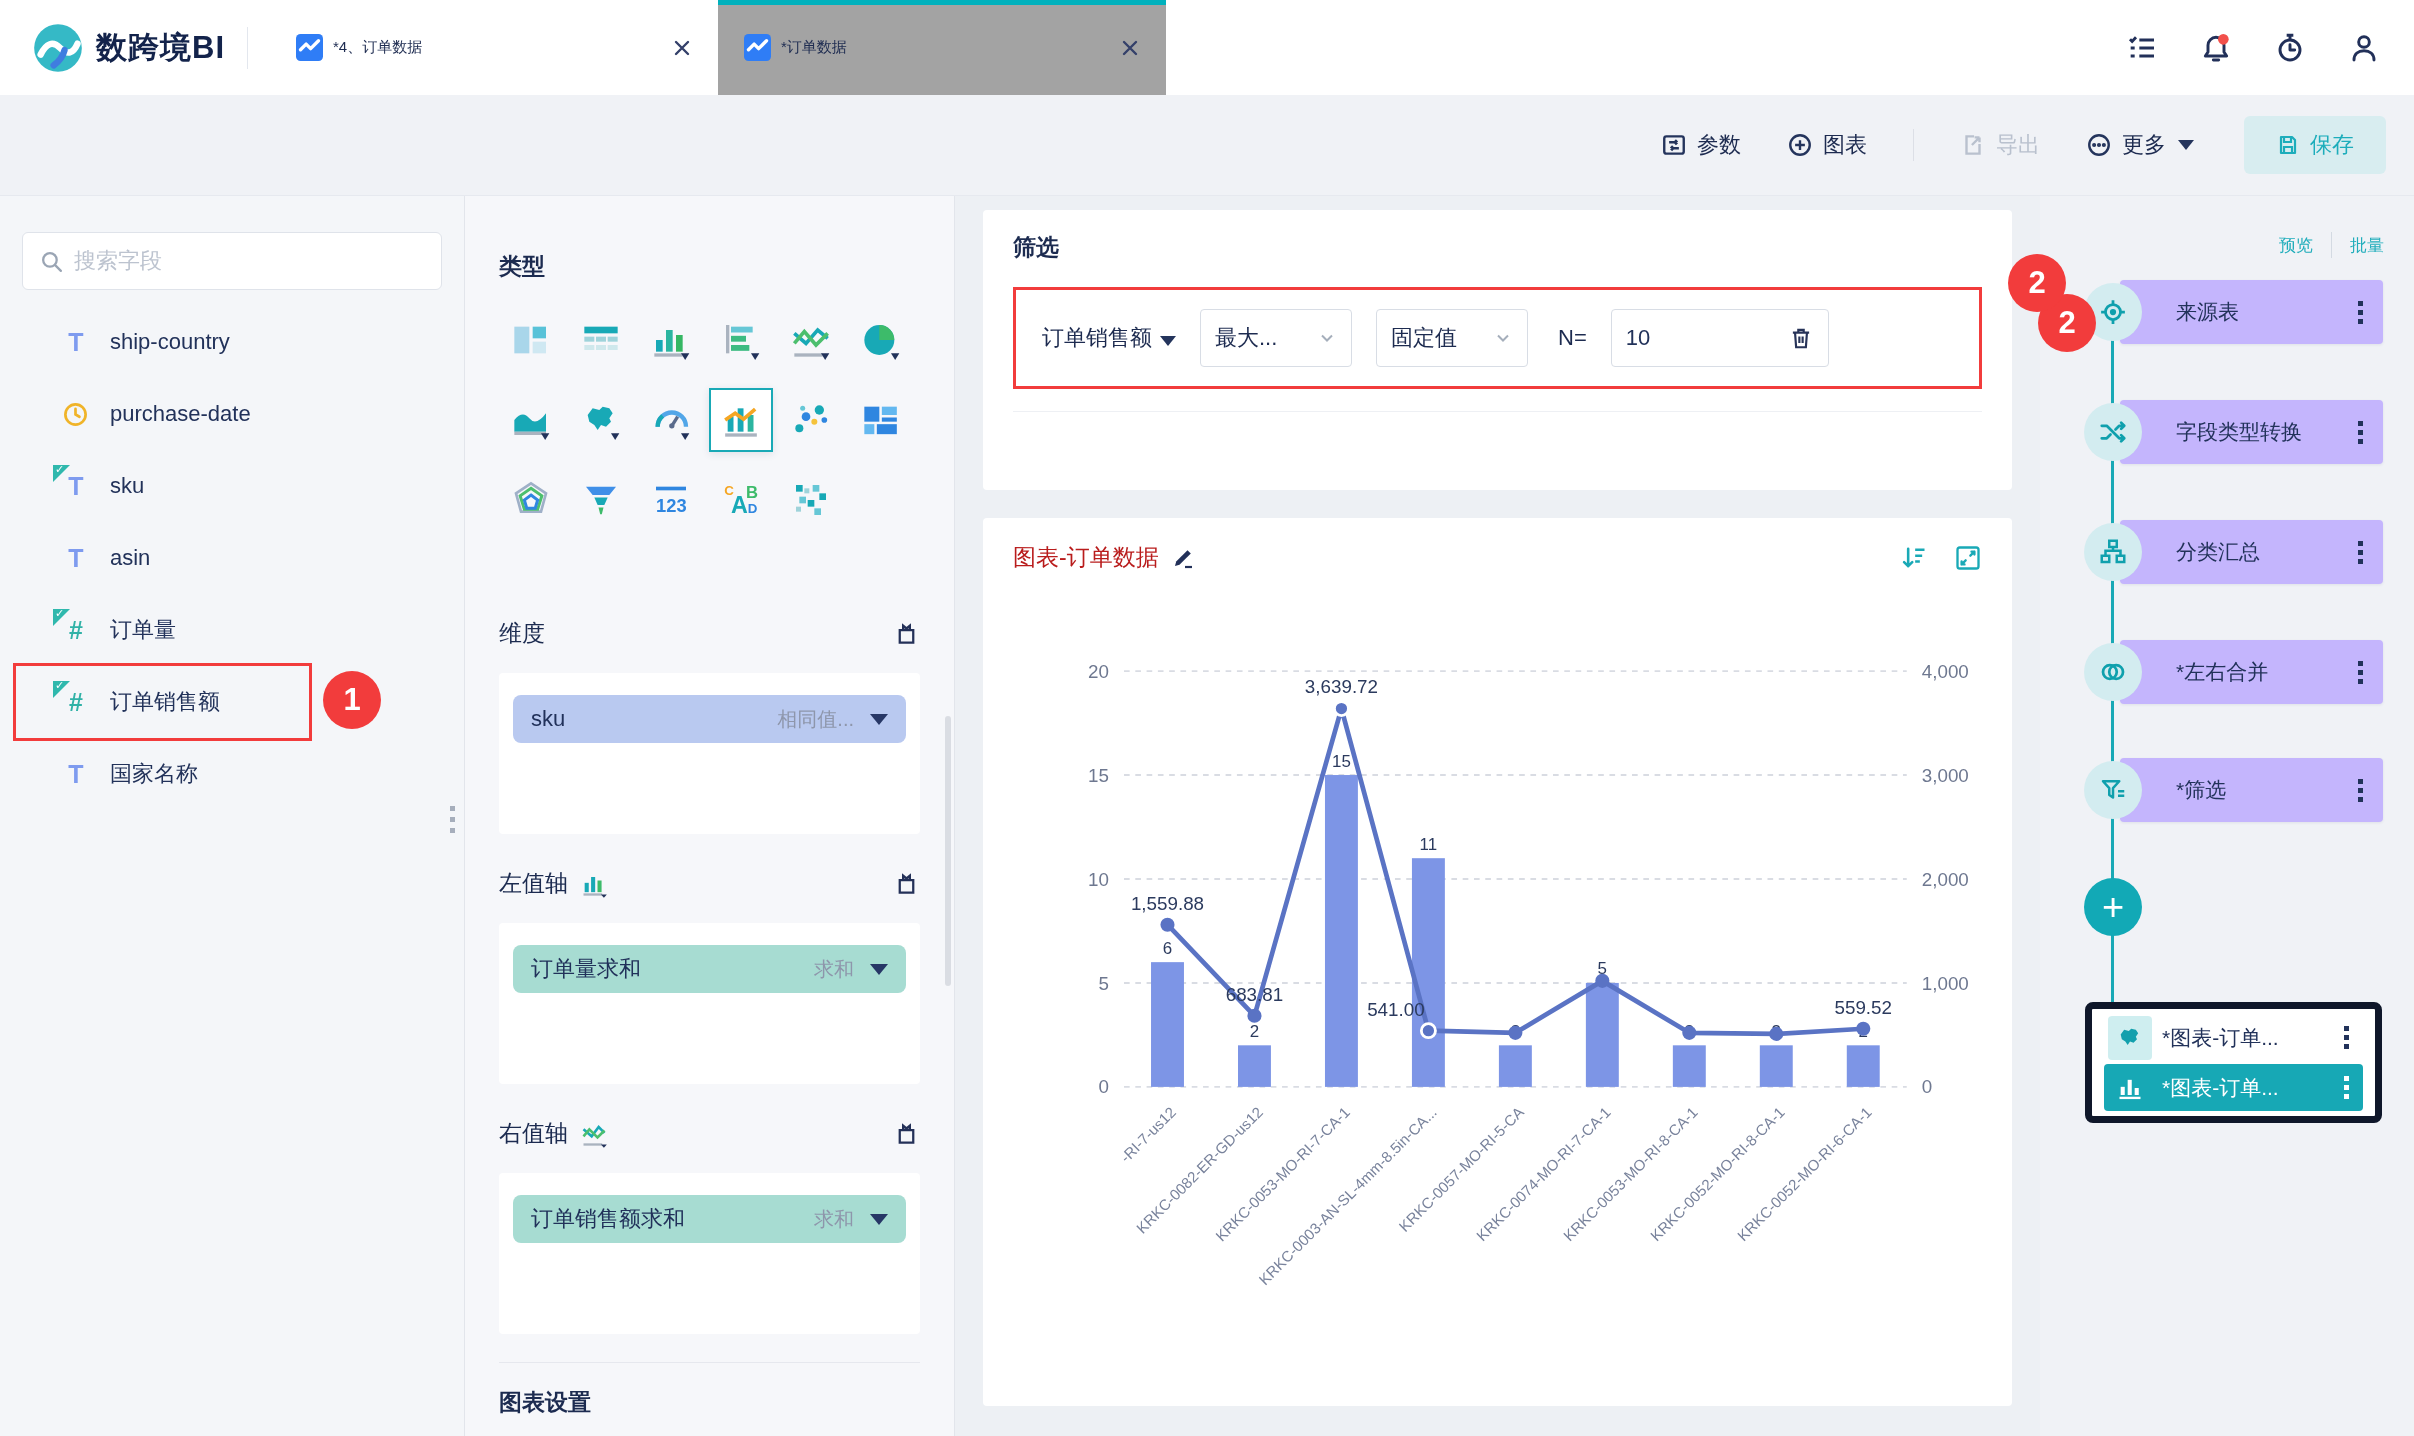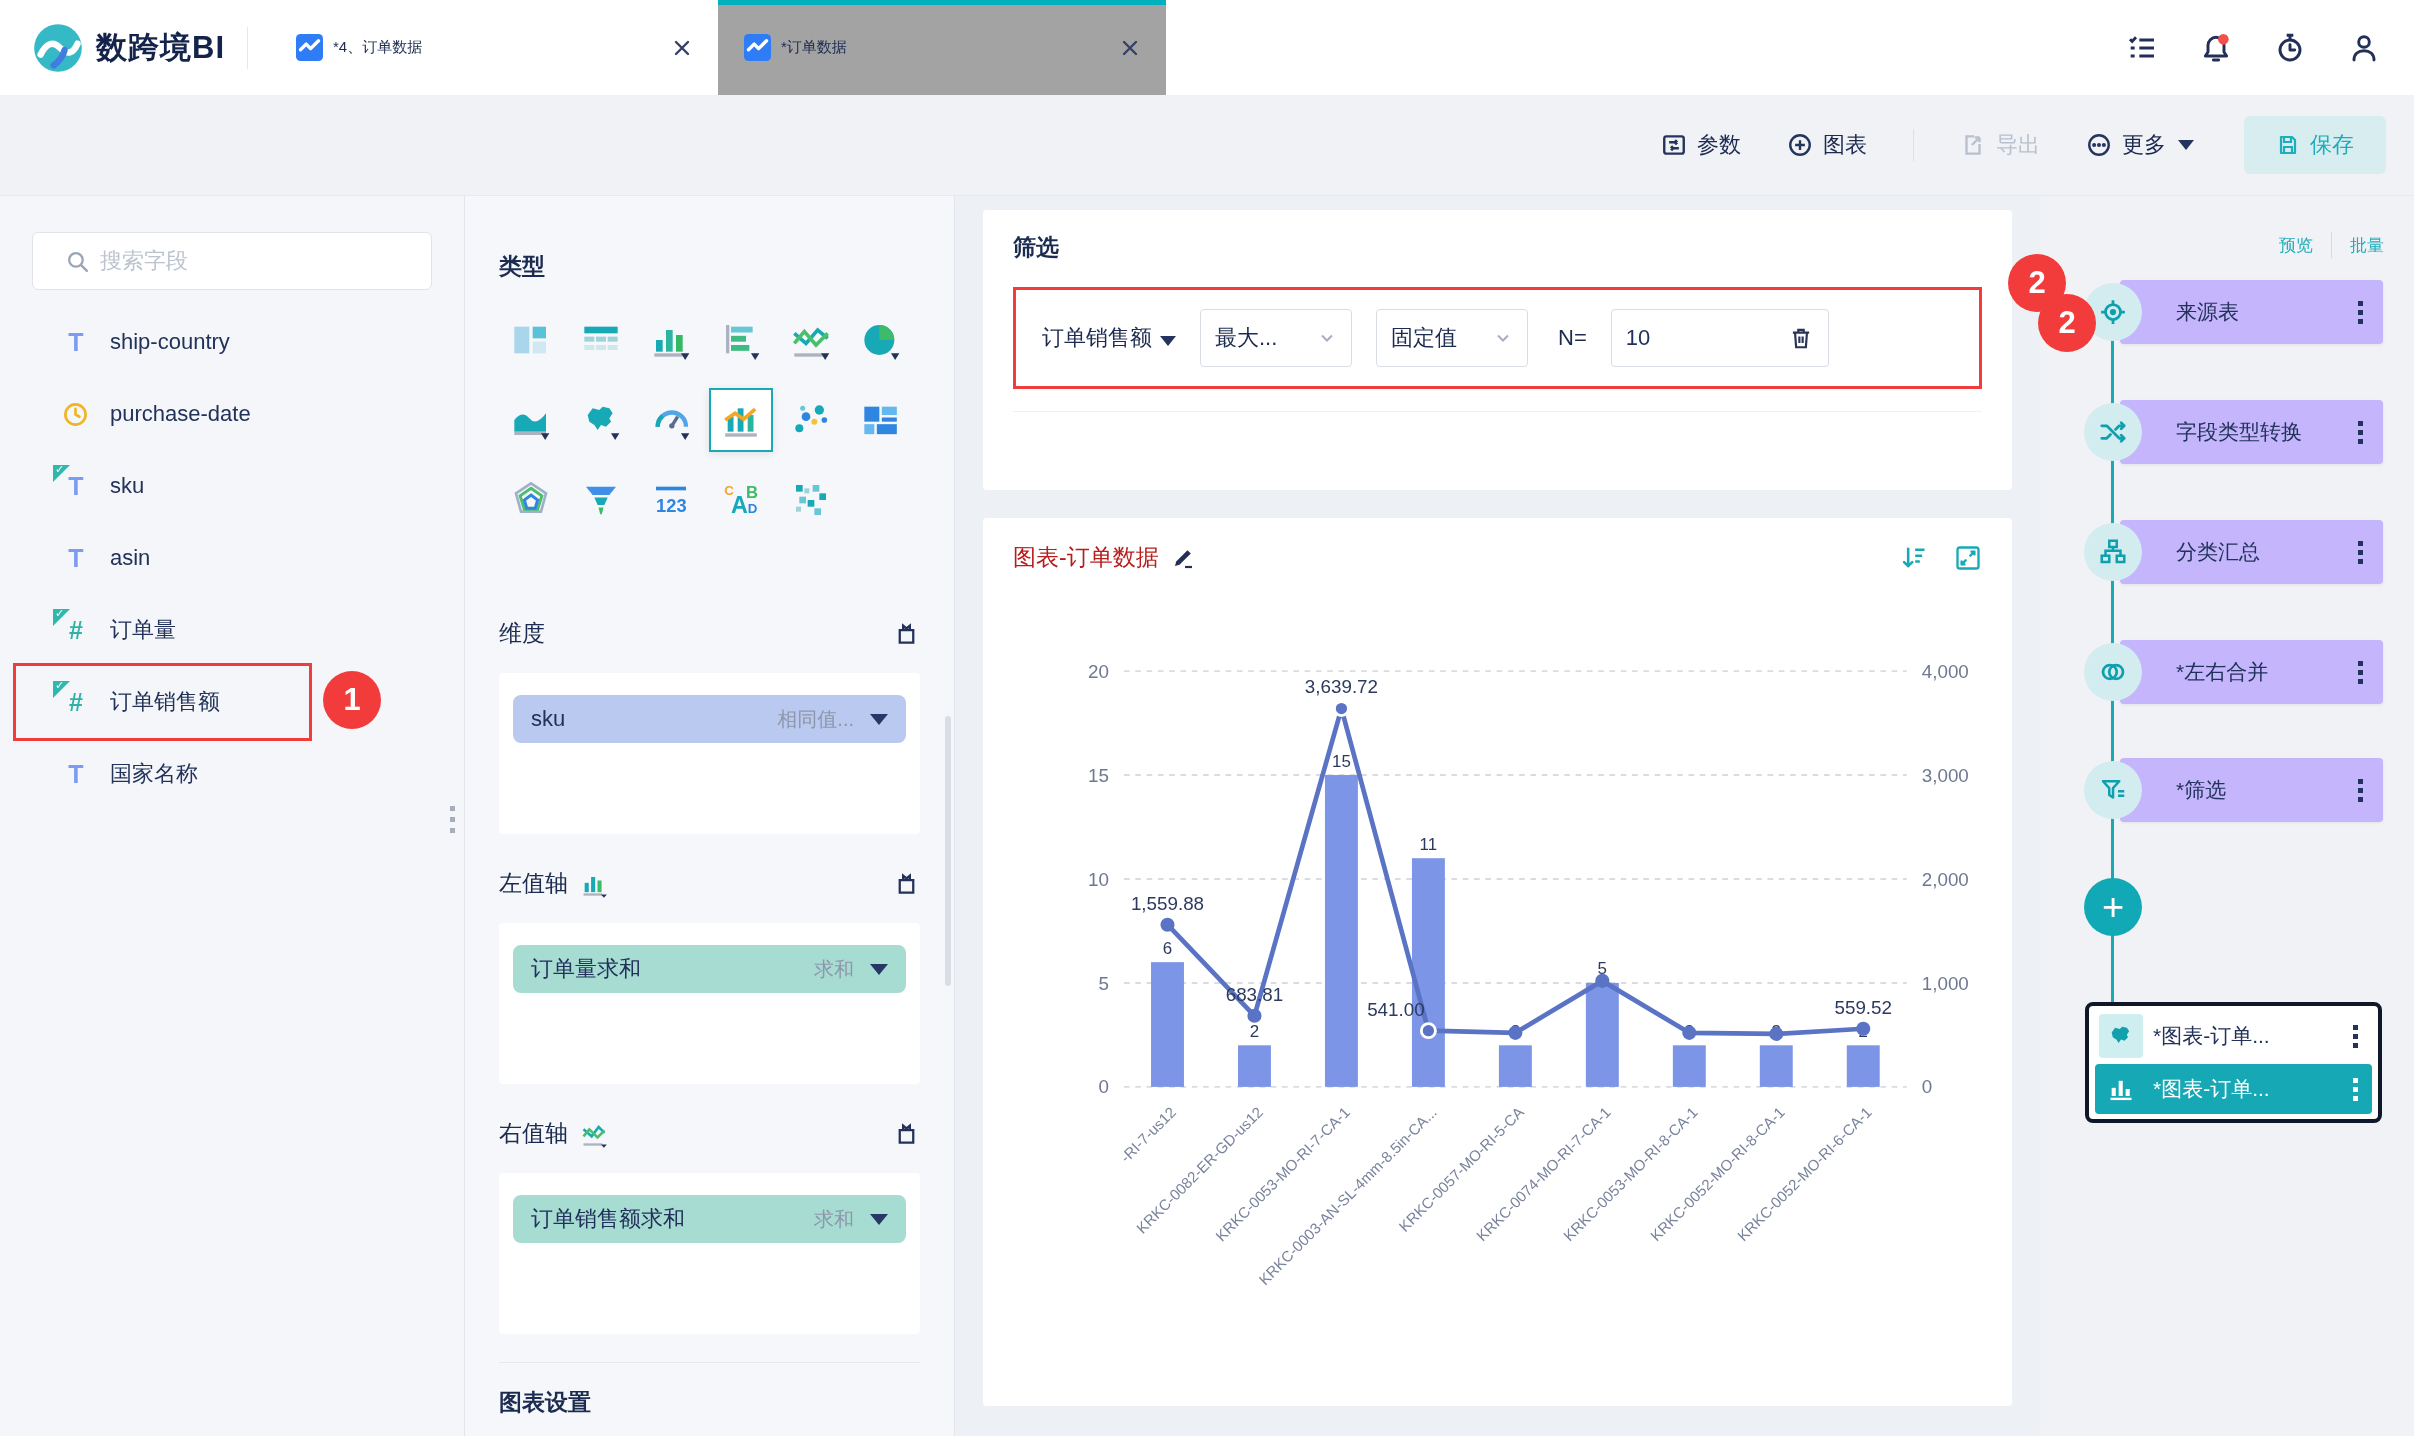--- a/index.html
+++ b/index.html
@@ -29,22 +29,22 @@
   .tb-vdiv { width:1px; height:32px; background:#dcdfe6; }
   .caret-down { width:0; height:0; border-left:8px solid transparent; border-right:8px solid transparent; border-top:10px solid #24345c; margin-left:2px; }
   .save-btn { width:142px; height:58px; border-radius:6px; background:#d8edf0; color:#1dadbb; display:flex;
     align-items:center; justify-content:center; gap:10px; font-size:22px; cursor:pointer; margin-left:4px; }
 
   
   .workspace { display:flex; height:1240px; }
 
   
   .fields-panel { width:465px; background:#f4f6f9; border-right:1px solid #e2e5eb; position:relative; }
-  .search-box { margin:36px 32px 0; height:58px; background:#fff; border:1px solid #dfe3ea; border-radius:6px;
-    display:flex; align-items:center; padding:0 32px; gap:10px; }
+  .search-box { margin:36px 22px 0; height:58px; background:#fff; border:1px solid #dfe3ea; border-radius:6px;
+    display:flex; align-items:center; padding:0 16px; gap:10px; }
   .search-box input { border:none; outline:none; flex:1; font-size:22px; color:#22325a; background:transparent; font-family:inherit; }
   .search-box input::placeholder { color:#bcc3cf; }
   .field-list { margin-top:16px; }
   .field-row { position:relative; height:72px; display:flex; align-items:center; padding-left:62px; gap:20px;
     font-size:22px; color:#22325a; cursor:pointer; }
   .fi { position:relative; width:28px; text-align:center; flex:none; }
   .icon-T { color:#7e9bef; font-size:25px; font-weight:bold; }
   .icon-hash { color:#30b2a7; font-size:25px; font-weight:bold; }
   .corner { position:absolute; left:-9px; top:-7px; width:0; height:0;
     border-top:17px solid #2fb8ad; border-right:17px solid transparent; }
@@ -110,22 +110,22 @@
   .node-card { margin-left:80px; width:263px; height:64px; background:#c4b5fd; border-radius:4px;
     box-shadow:0 1px 3px rgba(31,43,80,.08); display:flex; align-items:center; padding:0 16px 0 56px; cursor:pointer; }
   .node-label { font-size:21px; color:#22325a; white-space:nowrap; overflow:hidden; }
   .node-circle { position:absolute; left:44px; top:3px; width:58px; height:58px; border-radius:50%;
     background:#d3ecf0; display:flex; align-items:center; justify-content:center; }
   .kebab { margin-left:auto; display:flex; flex-direction:column; gap:4px; cursor:pointer; padding:4px; }
   .kebab i { width:5px; height:5px; background:#22325a; display:block; }
   .kebab.white i { background:#fff; }
   .plus-btn { position:absolute; left:44px; top:682px; width:58px; height:58px; border-radius:50%; background:#12a9b6;
     color:#fff; font-size:38px; display:flex; align-items:center; justify-content:center; cursor:pointer; line-height:1; }
-  .chart-group { position:absolute; left:45px; top:806px; width:297px; height:121px; border:4px solid #0f172a;
-    border-radius:8px; background:#fff; padding:5px 6px; display:flex; flex-direction:column; gap:3px; }
+  .chart-group { position:absolute; left:45px; top:806px; width:297px; height:121px; border:7px solid #0f172a;
+    border-radius:8px; background:#fff; padding:5px 12px; display:flex; flex-direction:column; gap:3px; }
   .g-row { height:52px; display:flex; align-items:center; border-radius:4px; padding:0 10px 0 4px; cursor:pointer; }
   .g-icon { width:44px; height:44px; background:#cfeef0; border-radius:4px; display:flex; align-items:center; justify-content:center; flex:none; }
   .g-row .node-label { margin-left:10px; }
   .g-row.selected { background:#17a8b5; }
   .g-row.selected .node-label { color:#fff; }
 </style>
 </head>
 <body>
 
 <div class="app-header">

